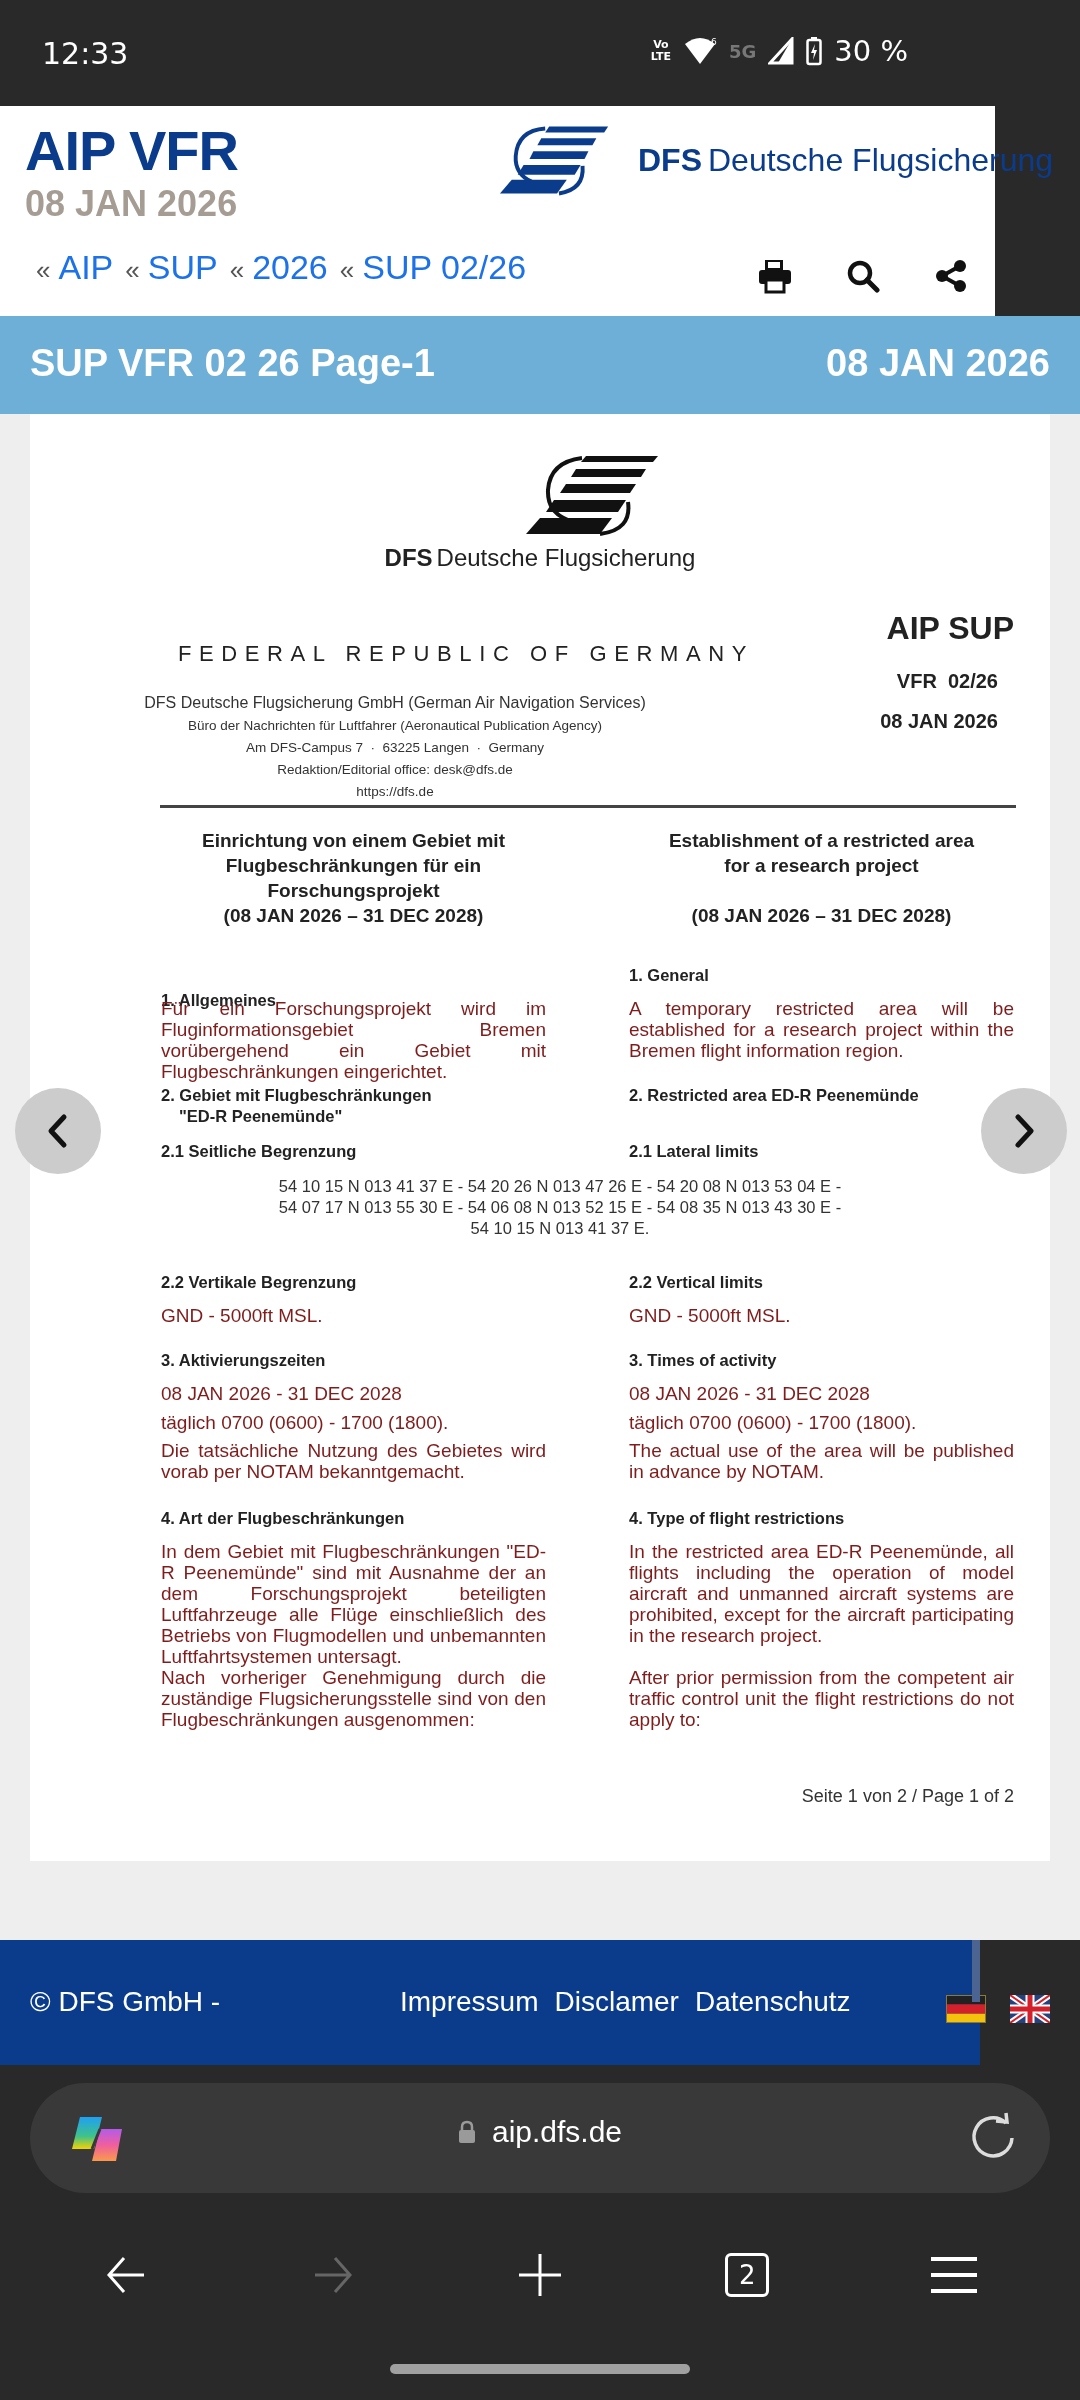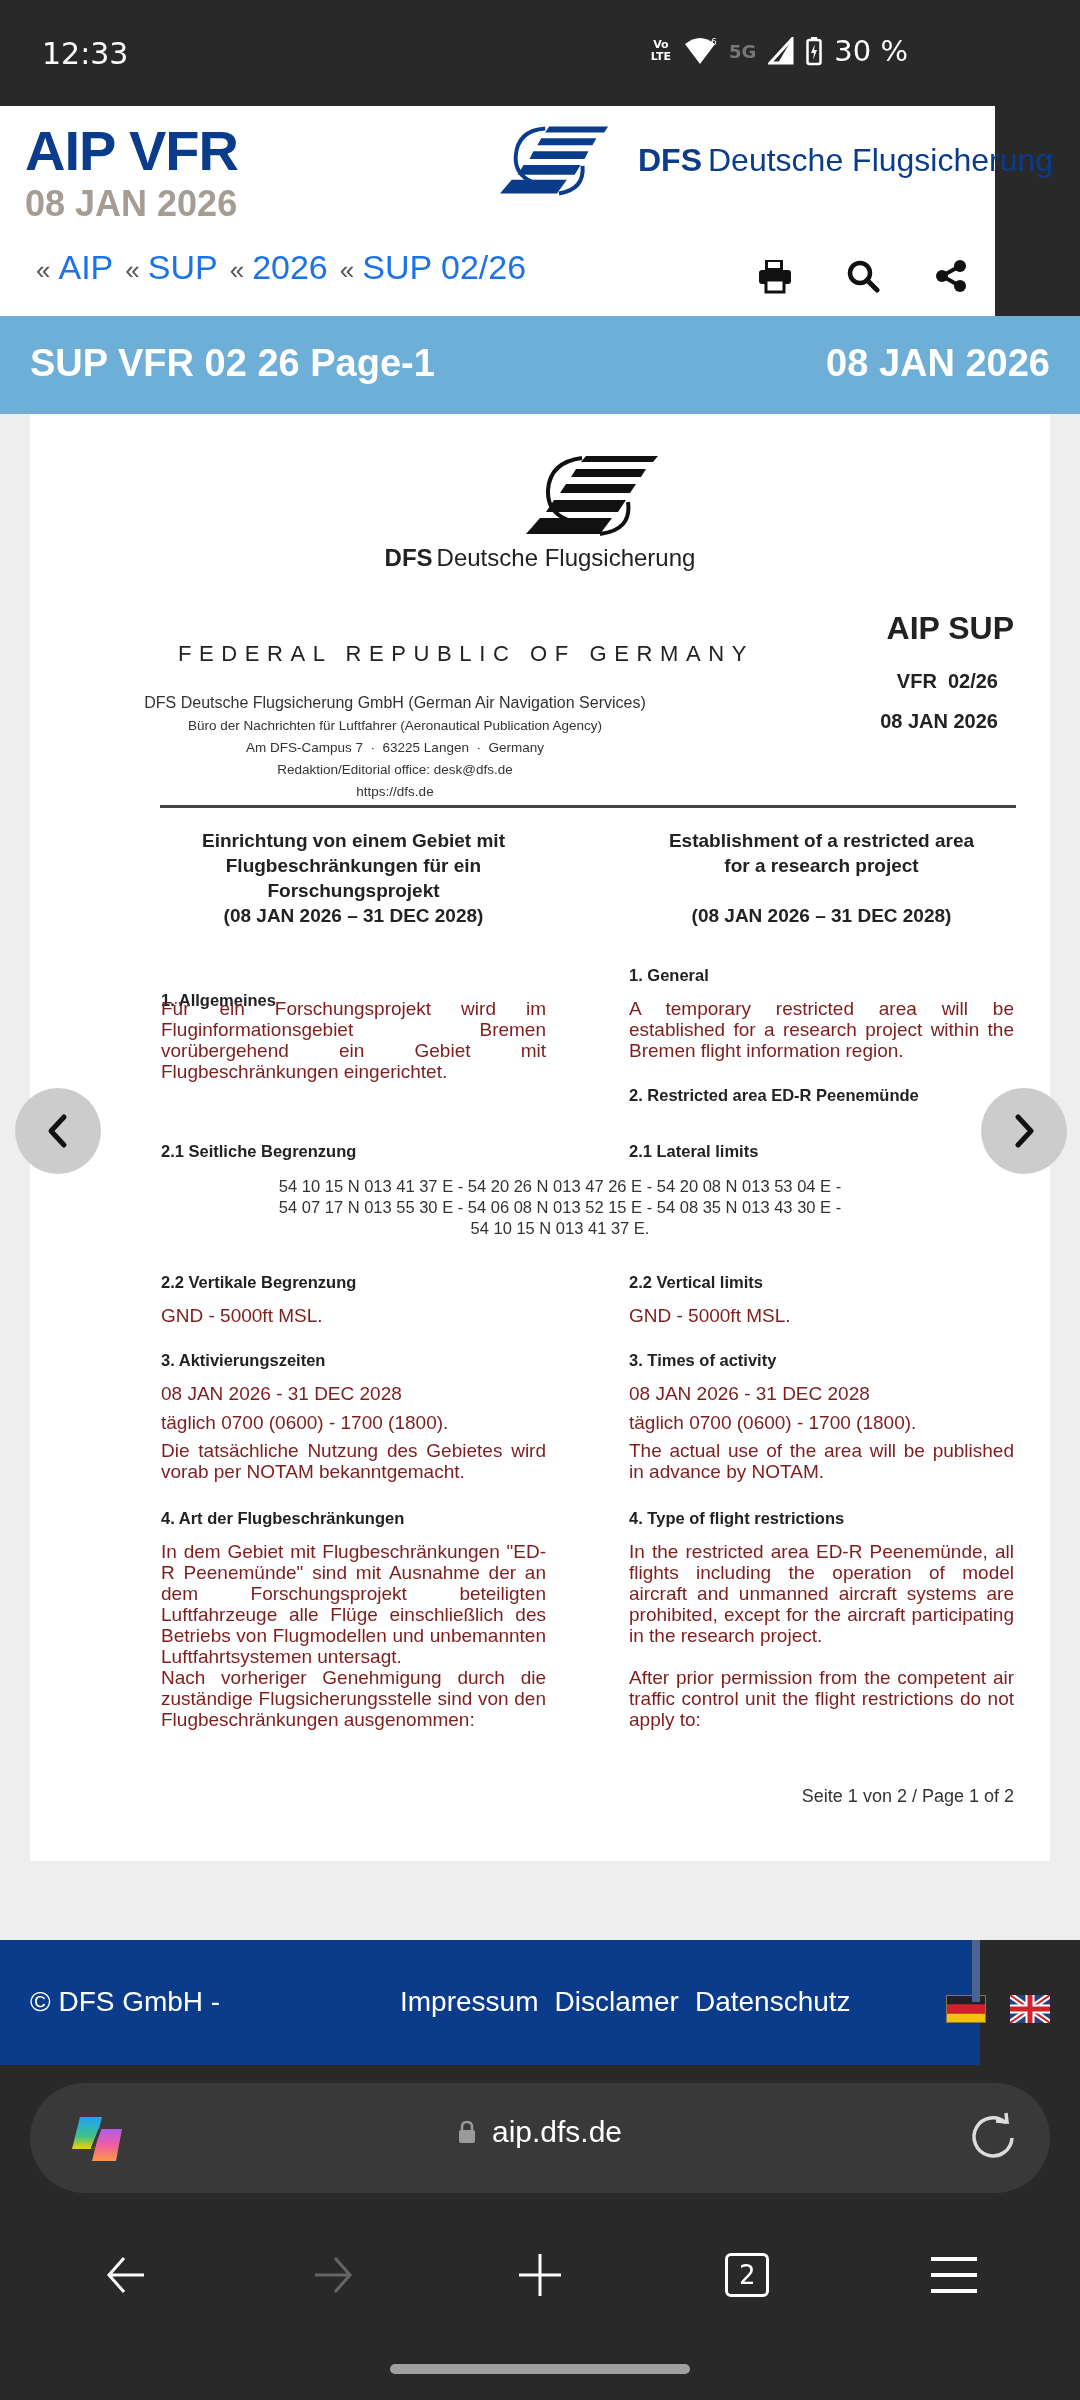--- a/index.html
+++ b/index.html
@@ -213,20 +213,24 @@
       <div>for a research project</div>
       <div style="height:25px"></div>
       <div>(08 JAN 2026 – 31 DEC 2028)</div>
     </div>
 
     <div class="col col-de sec-head" style="top:576px">1. Allgemeines</div>
     <div class="col col-en sec-head" style="top:551px">1. General</div>
     <div class="col col-de just" style="top:584px">Für ein Forschungsprojekt wird im Fluginformationsgebiet Bremen vorübergehend ein Gebiet mit Flugbeschränkungen eingerichtet.</div>
     <div class="col col-en just" style="top:584px">A temporary restricted area will be established for a research project within the Bremen flight information region.</div>
 
+    <div class="col col-de sec-head" style="top:671px">
+      <div>2. Gebiet mit Flugbeschränkungen</div>
+      <div style="padding-left:18px">"ED-R Peenemünde"</div>
+    </div>
     <div class="col col-en sec-head" style="top:671px">2. Restricted area ED-R Peenemünde</div>
 
     <div class="col col-de sec-head" style="top:727px">2.1 Seitliche Begrenzung</div>
     <div class="col col-en sec-head" style="top:727px">2.1 Lateral limits</div>
 
     <div id="coords">
       <div>54 10 15 N 013 41 37 E - 54 20 26 N 013 47 26 E - 54 20 08 N 013 53 04 E -</div>
       <div>54 07 17 N 013 55 30 E - 54 06 08 N 013 52 15 E - 54 08 35 N 013 43 30 E -</div>
       <div>54 10 15 N 013 41 37 E.</div>
     </div>

